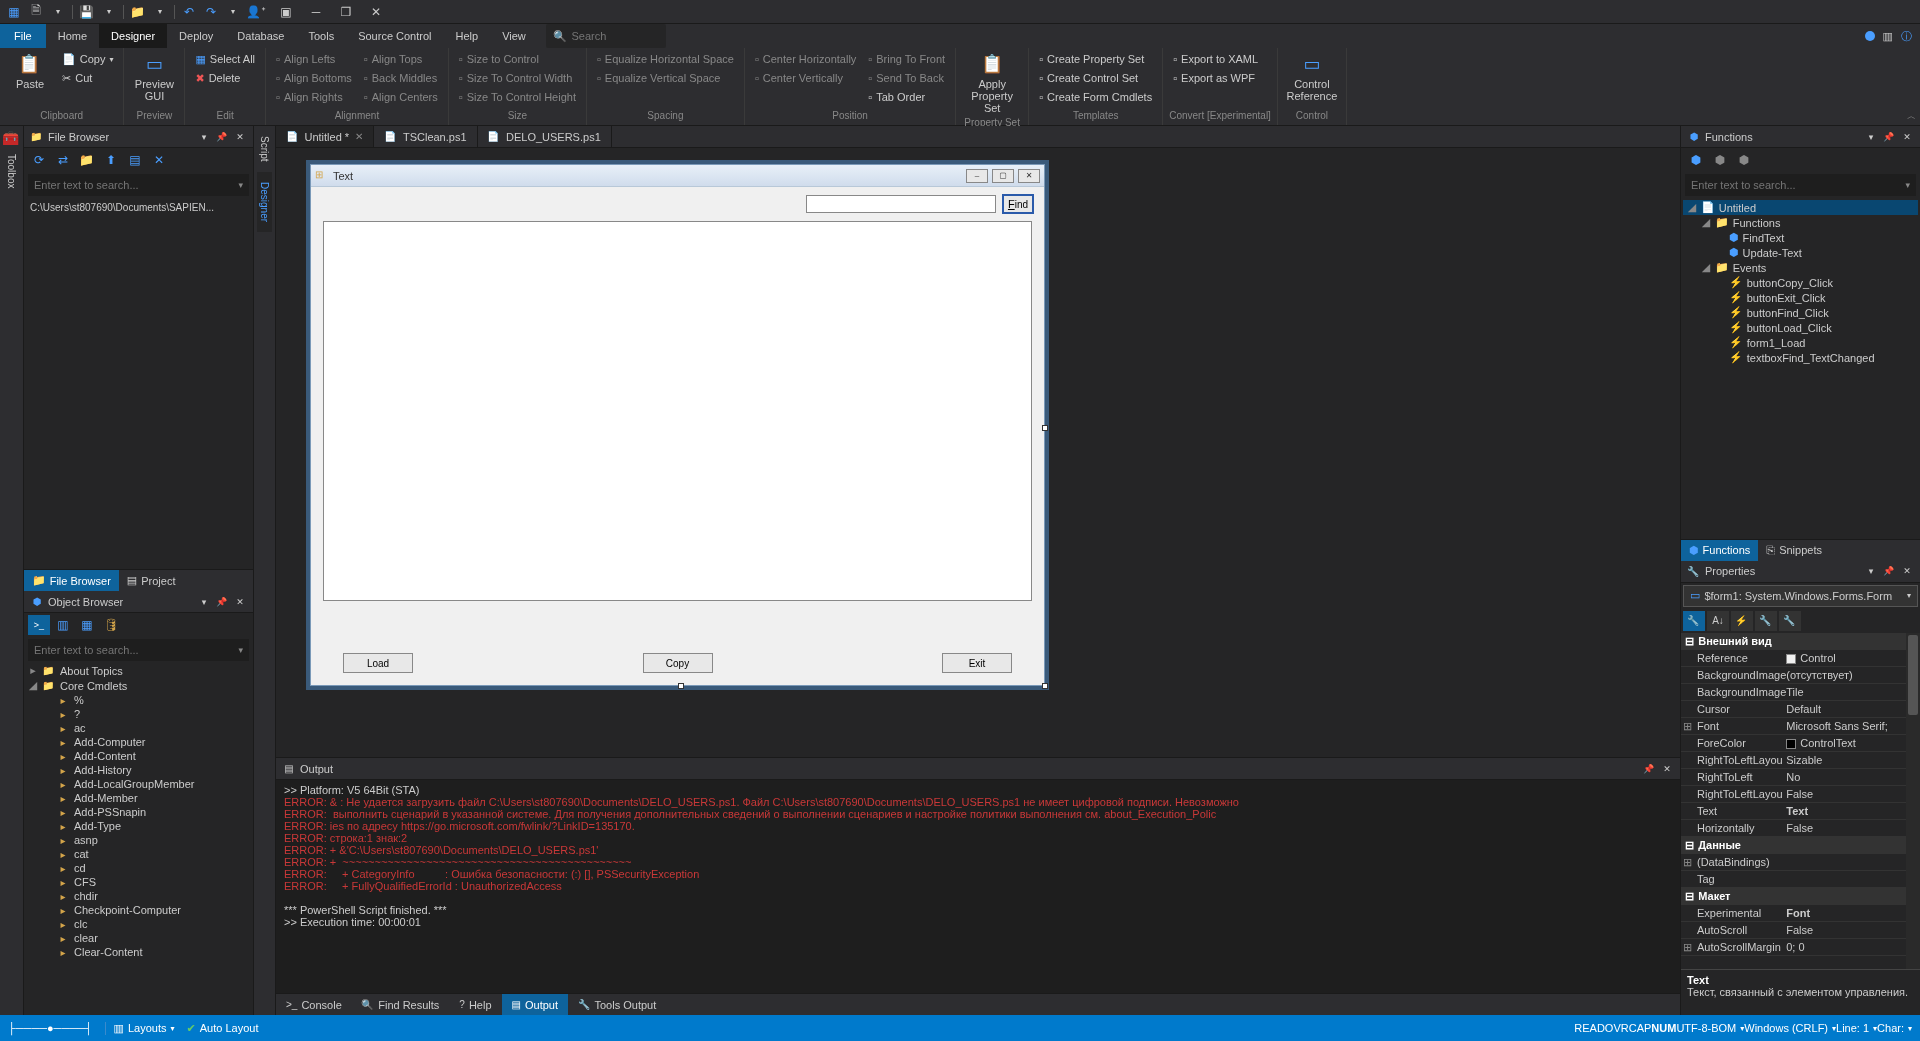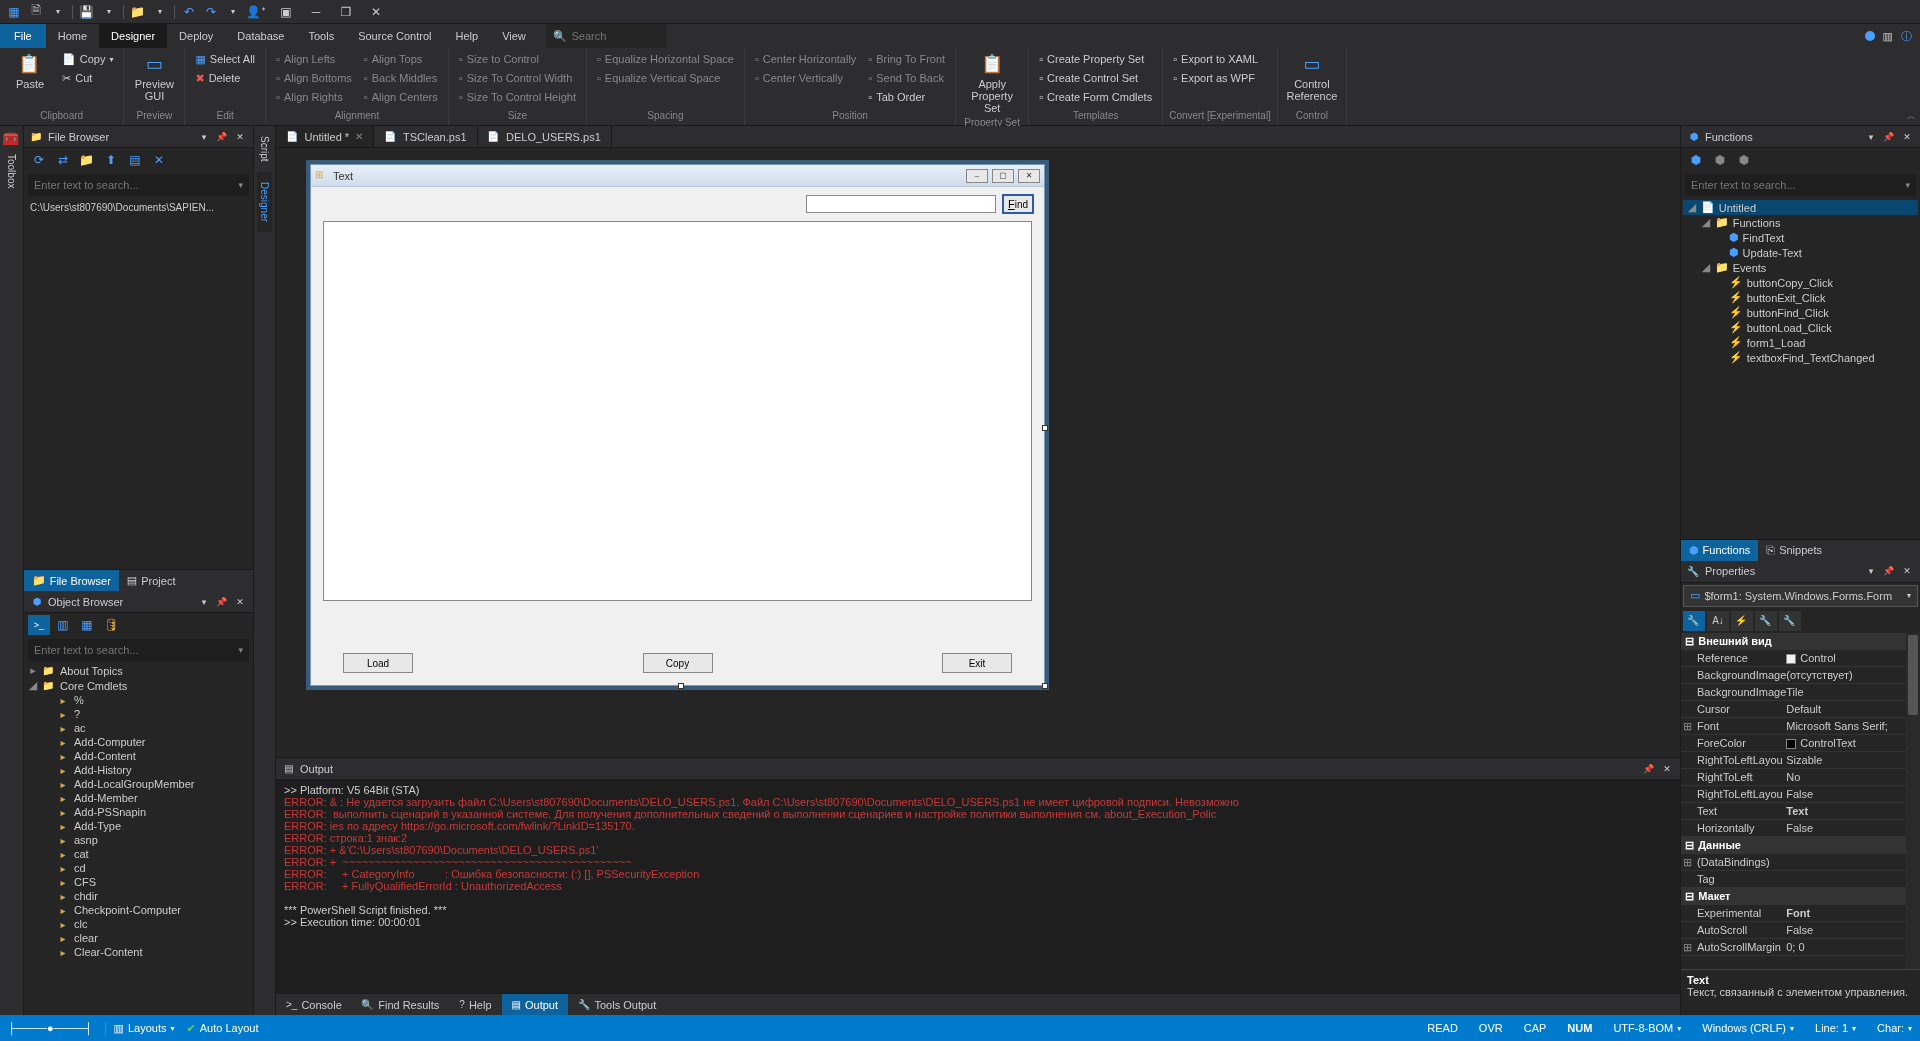--- a/index.html
+++ b/index.html
@@ -808,21 +808,21 @@
   <span class="sb-item" style="border-left:1px solid #3a8acc;padding-left:8px">
       <span>▥</span>
       <span>Layouts</span>
       <span style="font-size:8px">▾</span>
     </span>
   <span class="sb-item">
       <span style="color:#6c6">✔</span>
       <span>Auto Layout</span>
     </span>
   <span class="sb-spacer"></span>
-  <span id="sb-right" style="display:flex;gap:21px">
+  <span id="sb-right" style="display:flex;gap:0">
       <span class="sb-item">READ</span>
       <span class="sb-item">OVR</span>
       <span class="sb-item">CAP</span>
       <span class="sb-item" style="font-weight: bold;">NUM</span>
       <span class="sb-item">UTF-8-BOM <span style="font-size:8px">▾</span></span>
       <span class="sb-item">Windows (CRLF) <span style="font-size:8px">▾</span></span>
       <span class="sb-item">Line: 1 <span style="font-size:8px">▾</span></span>
       <span class="sb-item">Char:  <span style="font-size:8px">▾</span></span>
     </span>
 </div>

